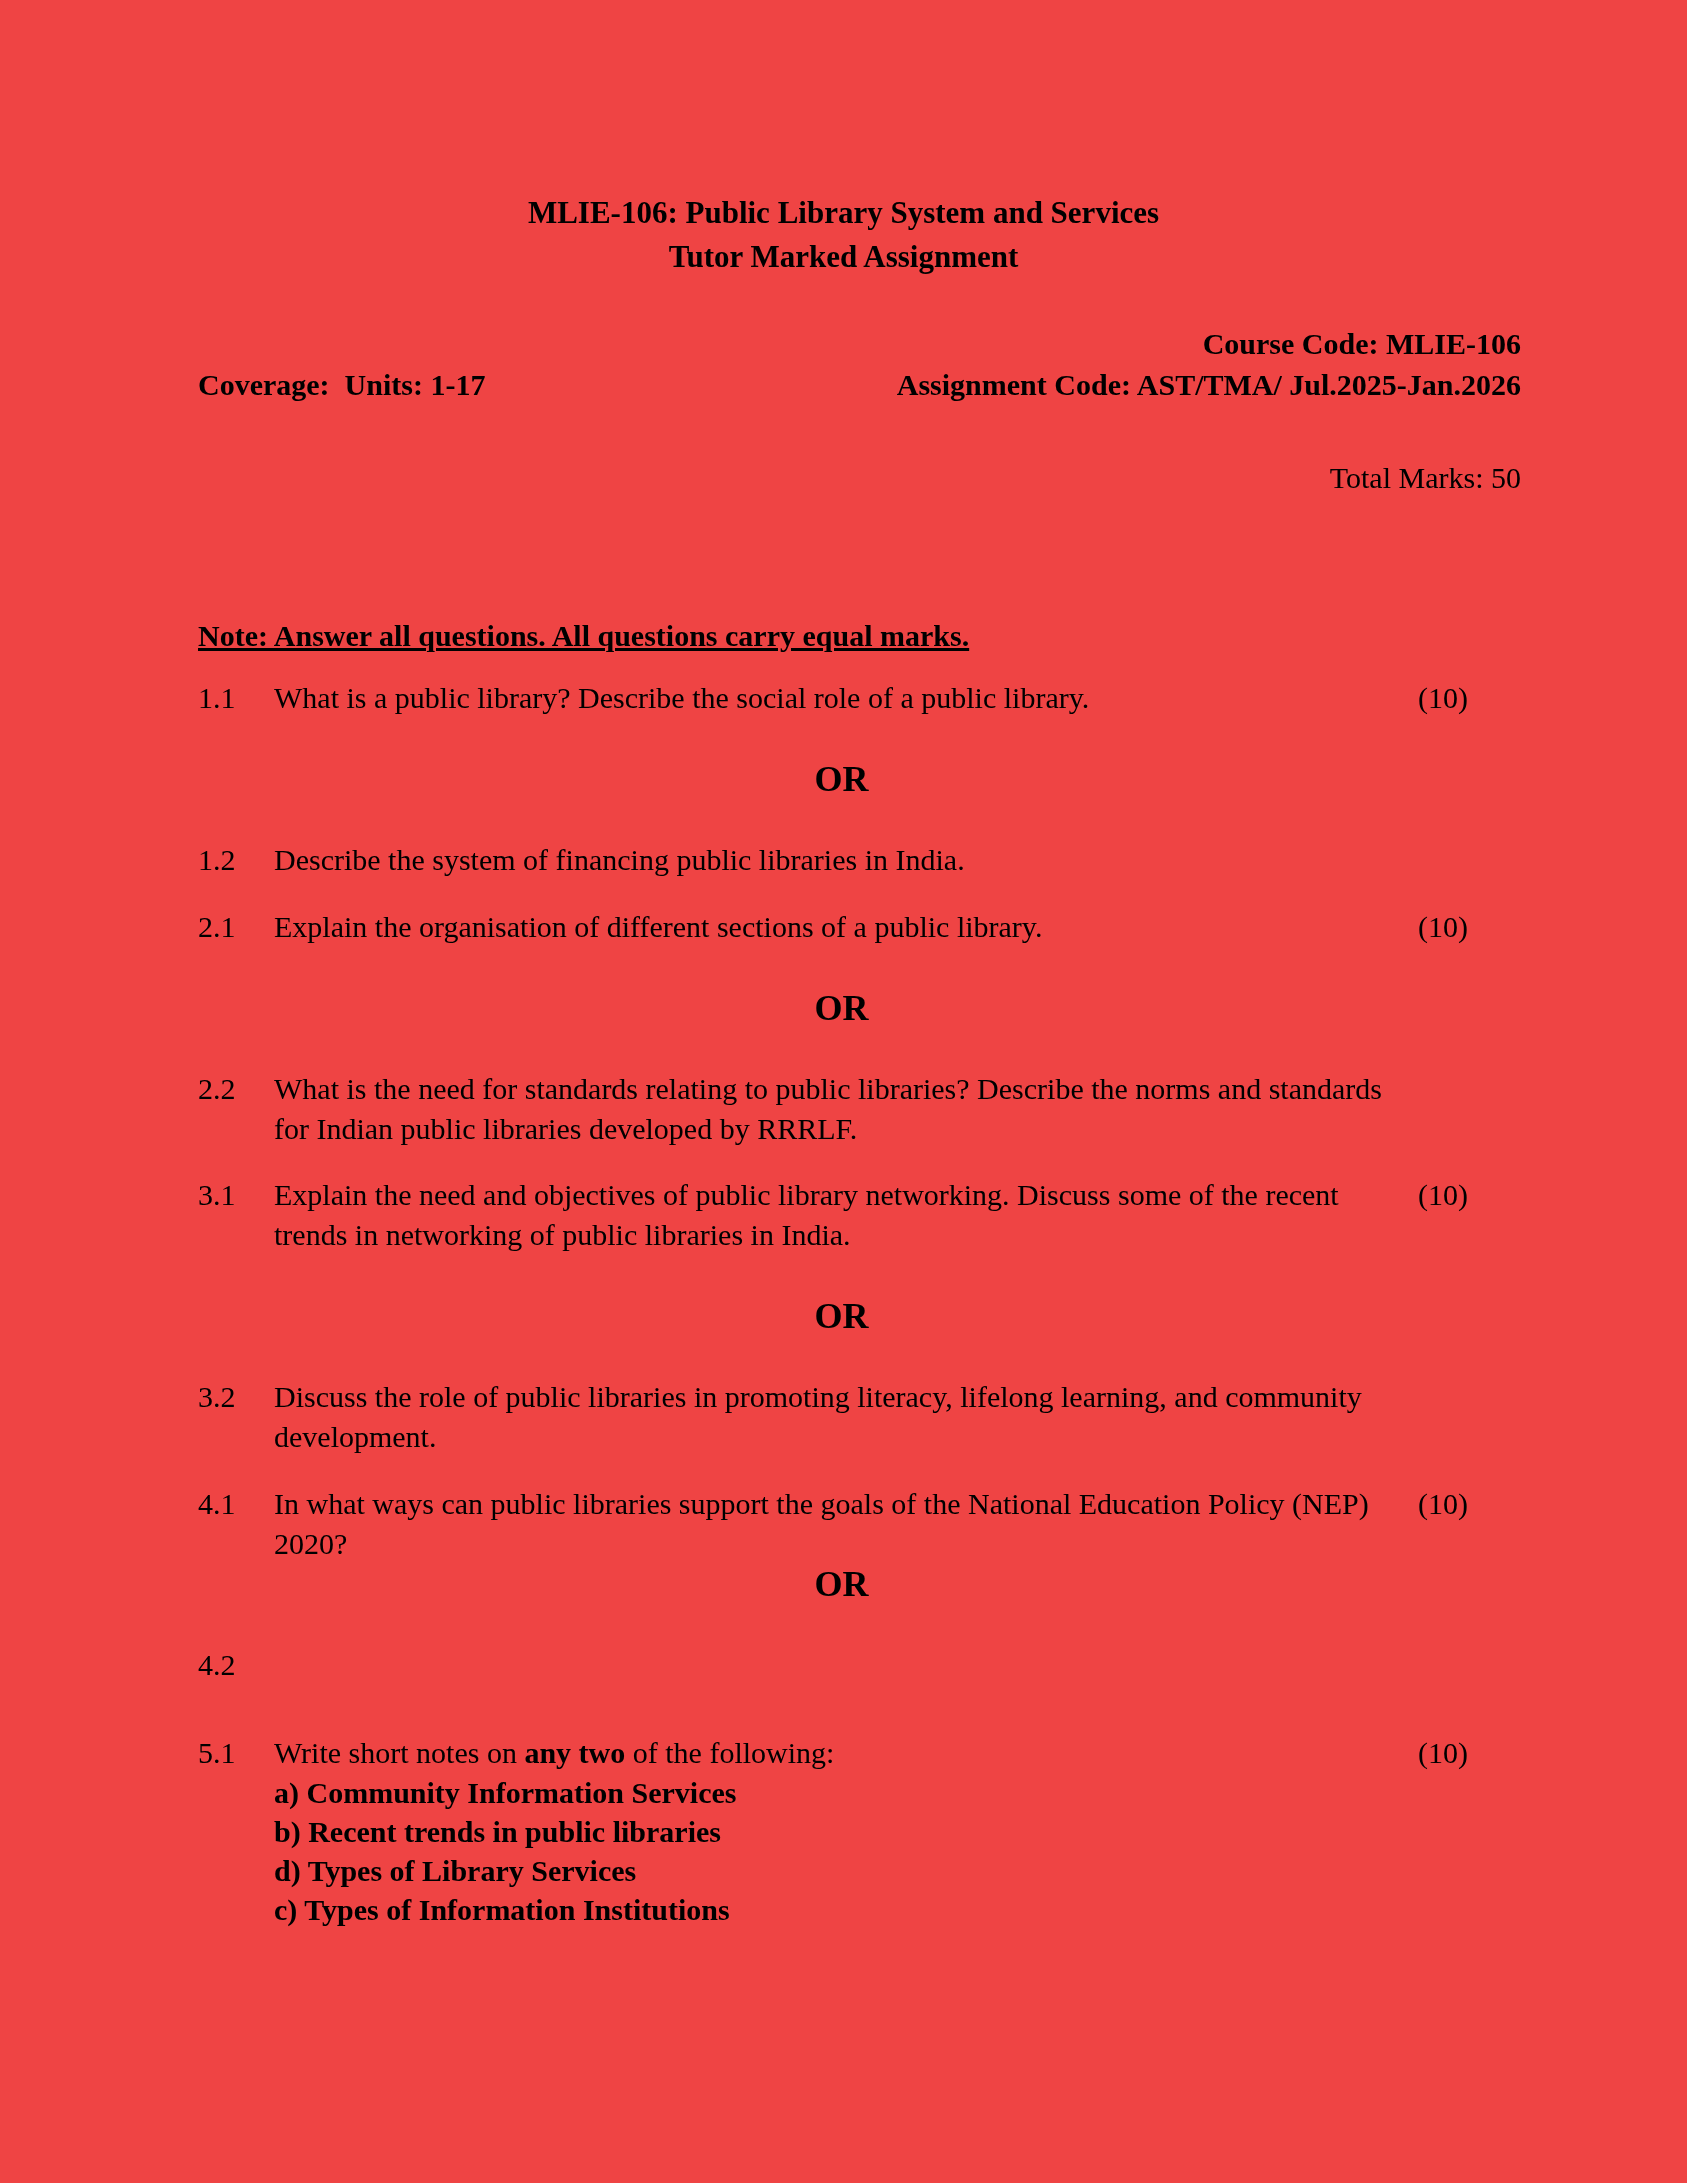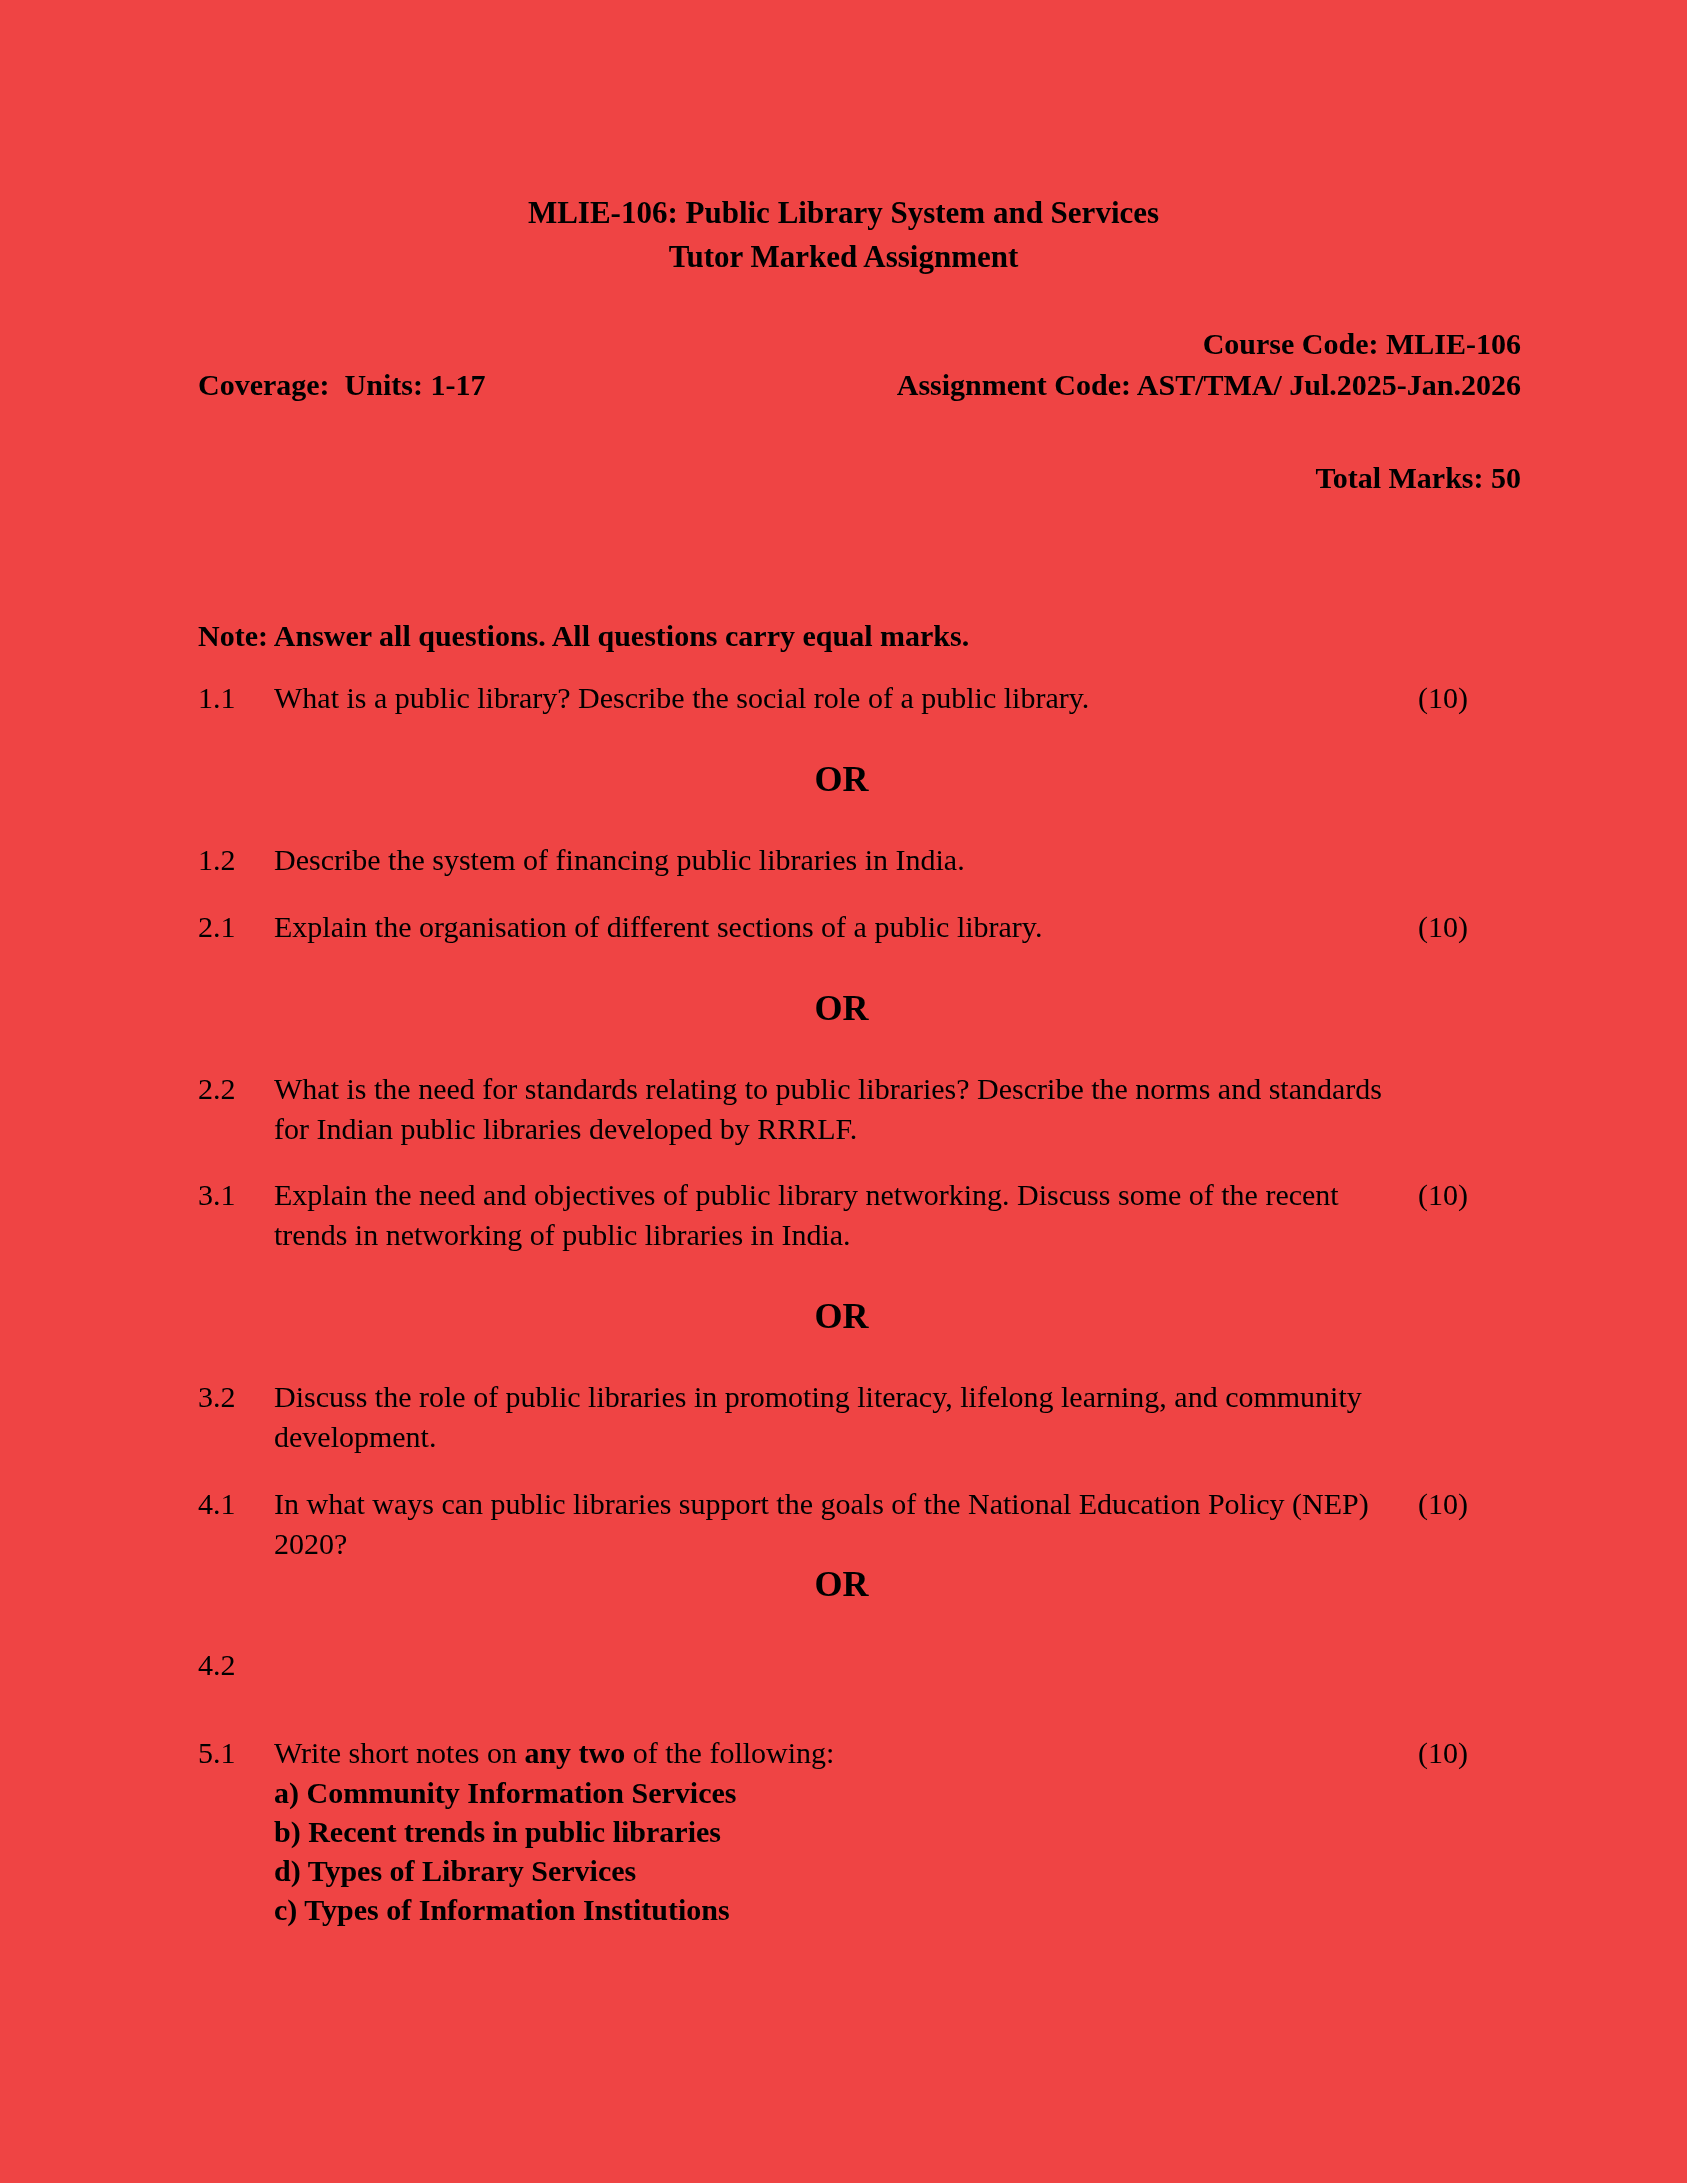--- a/index.html
+++ b/index.html
@@ -66,34 +66,35 @@
     line-height: 41px;
     white-space: pre;
     font-family: Liberation Serif, serif;
   }
   .total-marks-line {
     position: absolute;
     left: 198px;
     top: 457px;
     width: 1323px;
     text-align: right;
-    font-weight: bold;
+    font-weight: normal;
     font-size: 30px;
     line-height: 41px;
     white-space: nowrap;
   }
 
   .note-line {
     position: absolute;
     left: 198px;
     top: 615px;
     font-weight: bold;
     font-size: 30px;
     line-height: 41px;
     white-space: nowrap;
+    text-decoration: underline;
   }
 
   
   .q-body {
     position: absolute;
     left: 198px;
     top: 678px;
     width: 1323px;
   }
   .q-row {

